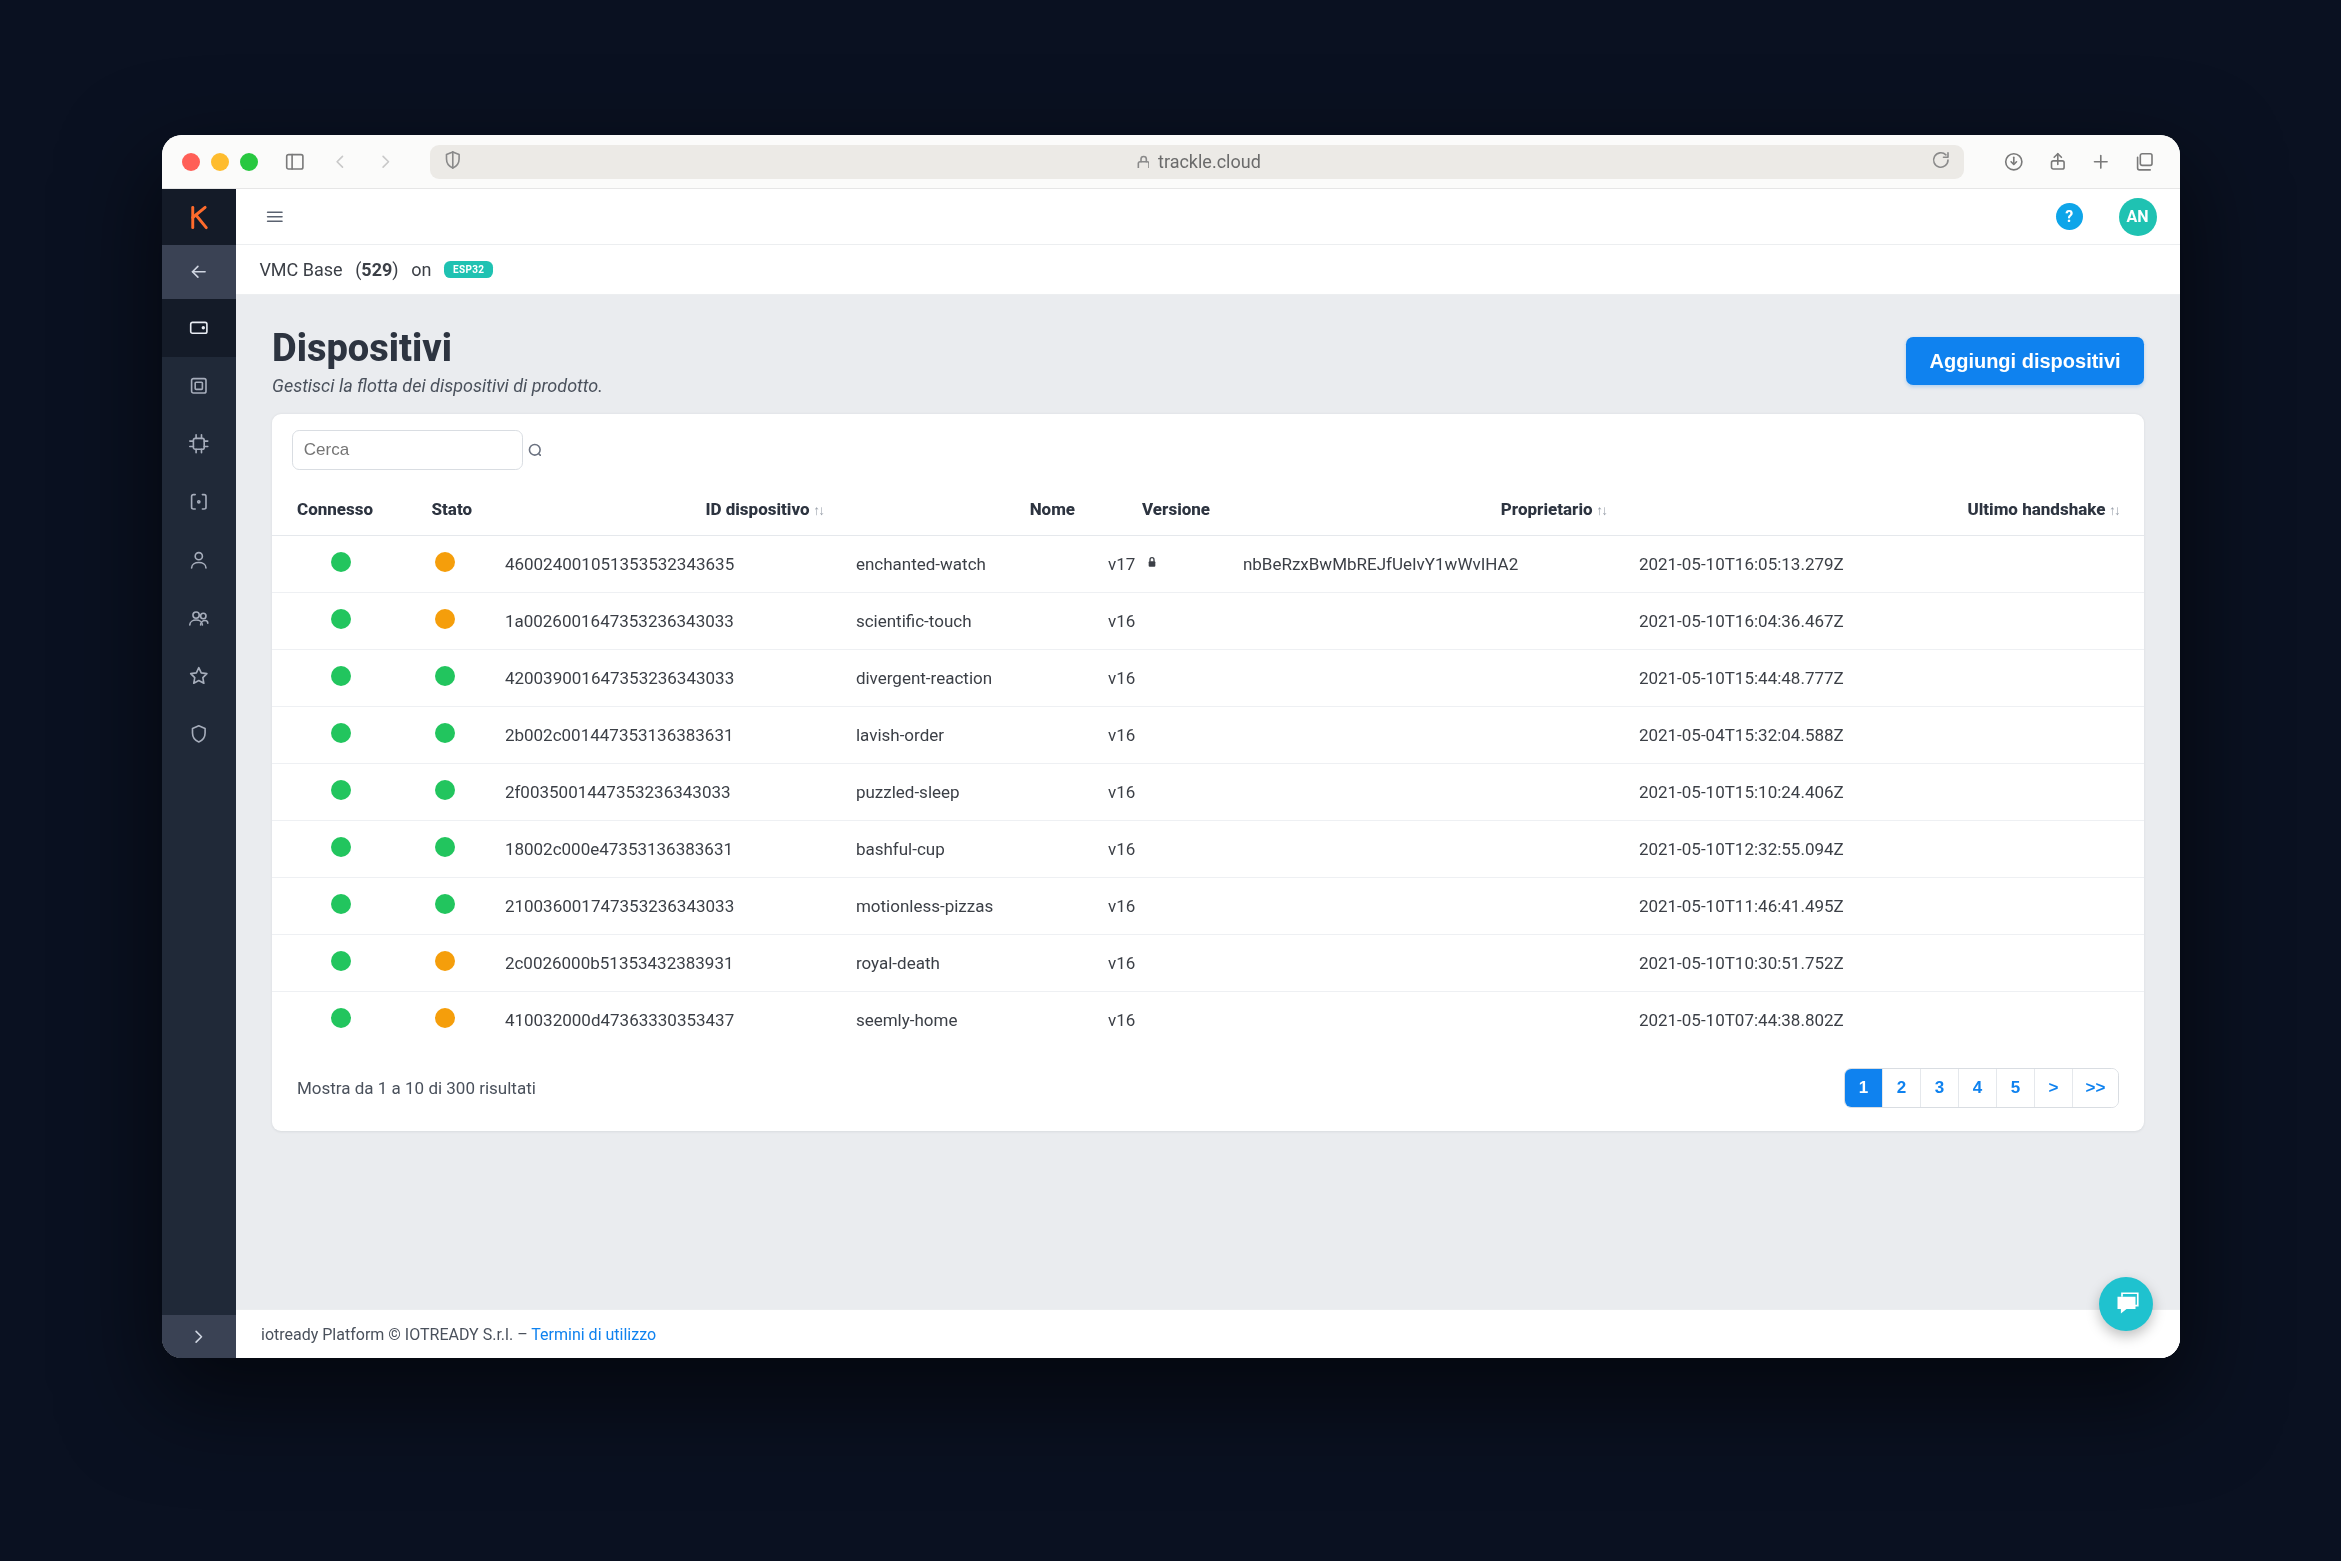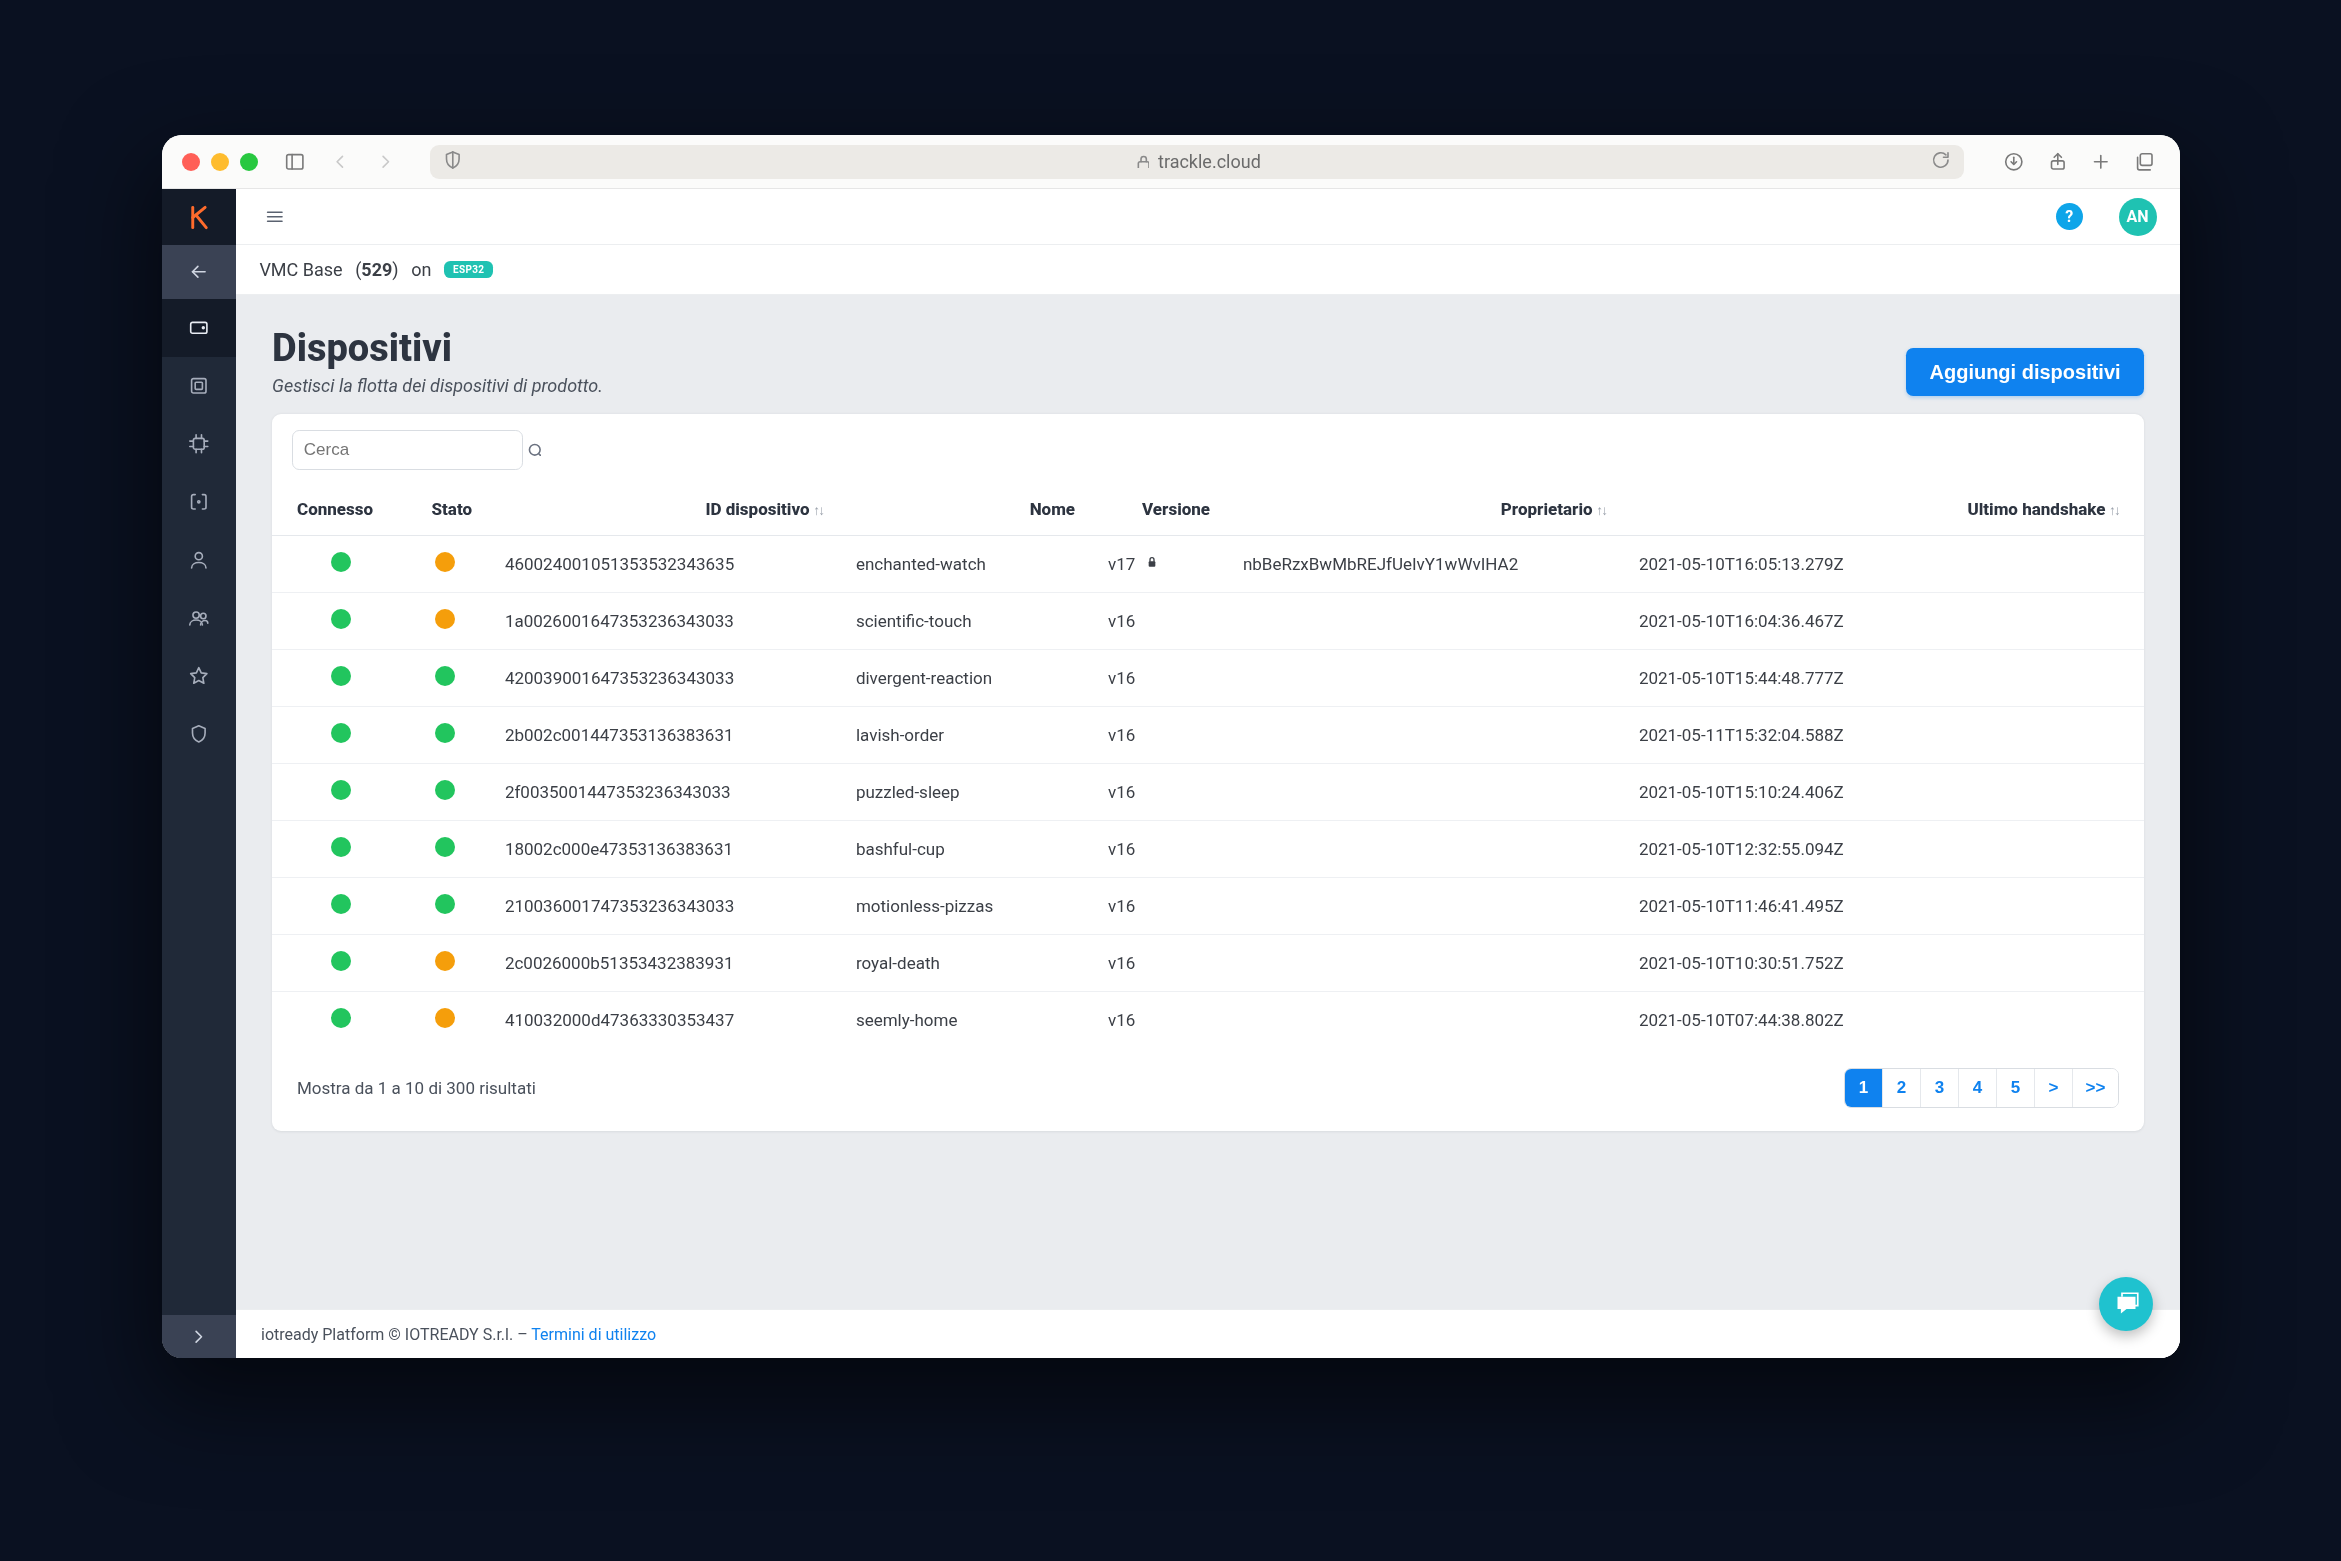--- a/index.html
+++ b/index.html
@@ -137,21 +137,21 @@
   .breadcrumb-bar .count { font-weight: 700; }
   .chip {
     background: #1fc2b2; color: #fff; font-size: 10px; font-weight: 700;
     border-radius: 6.3px; padding: 2.7px 9px; letter-spacing: 0.3px;
   }
 
   .page-body { background: #eaecef; flex: 1; display: flex; flex-direction: column; }
 
   .page-header {
     padding: 31px 36px 18px;
-    display: flex; align-items: flex-end; justify-content: space-between;
+    display: flex; align-items: center; justify-content: space-between;
   }
   .page-header h1 { font-size: 38px; font-weight: 800; color: #2d3440; margin-bottom: 5.4px; }
   .page-header p { font-size: 18px; color: #4a515c; font-style: italic; }
   .btn-primary {
     background: #0f82ef; color: #fff; font-size: 20px; font-weight: 600;
     border-radius: 7.2px; padding: 12.6px 23.4px; border: none;
     box-shadow: 0 1.8px 3.6px rgba(15,130,239,0.25);
   }
 
   .card {
@@ -560,21 +560,21 @@
                   <td></td>
                   <td>2021-05-10T15:44:48.777Z</td>
                 </tr>
                 <tr>
                   <td style="text-align:center"><span class="status-dot dot-green"></span></td>
                   <td style="text-align:center"><span class="status-dot dot-green"></span></td>
                   <td>2b002c001447353136383631</td>
                   <td>lavish-order</td>
                   <td><span class="ver-cell">v16 </span></td>
                   <td></td>
-                  <td>2021-05-11T15:32:04.588Z</td>
+                  <td>2021-05-04T15:32:04.588Z</td>
                 </tr>
                 <tr>
                   <td style="text-align:center"><span class="status-dot dot-green"></span></td>
                   <td style="text-align:center"><span class="status-dot dot-green"></span></td>
                   <td>2f0035001447353236343033</td>
                   <td>puzzled-sleep</td>
                   <td><span class="ver-cell">v16 </span></td>
                   <td></td>
                   <td>2021-05-10T15:10:24.406Z</td>
                 </tr>

